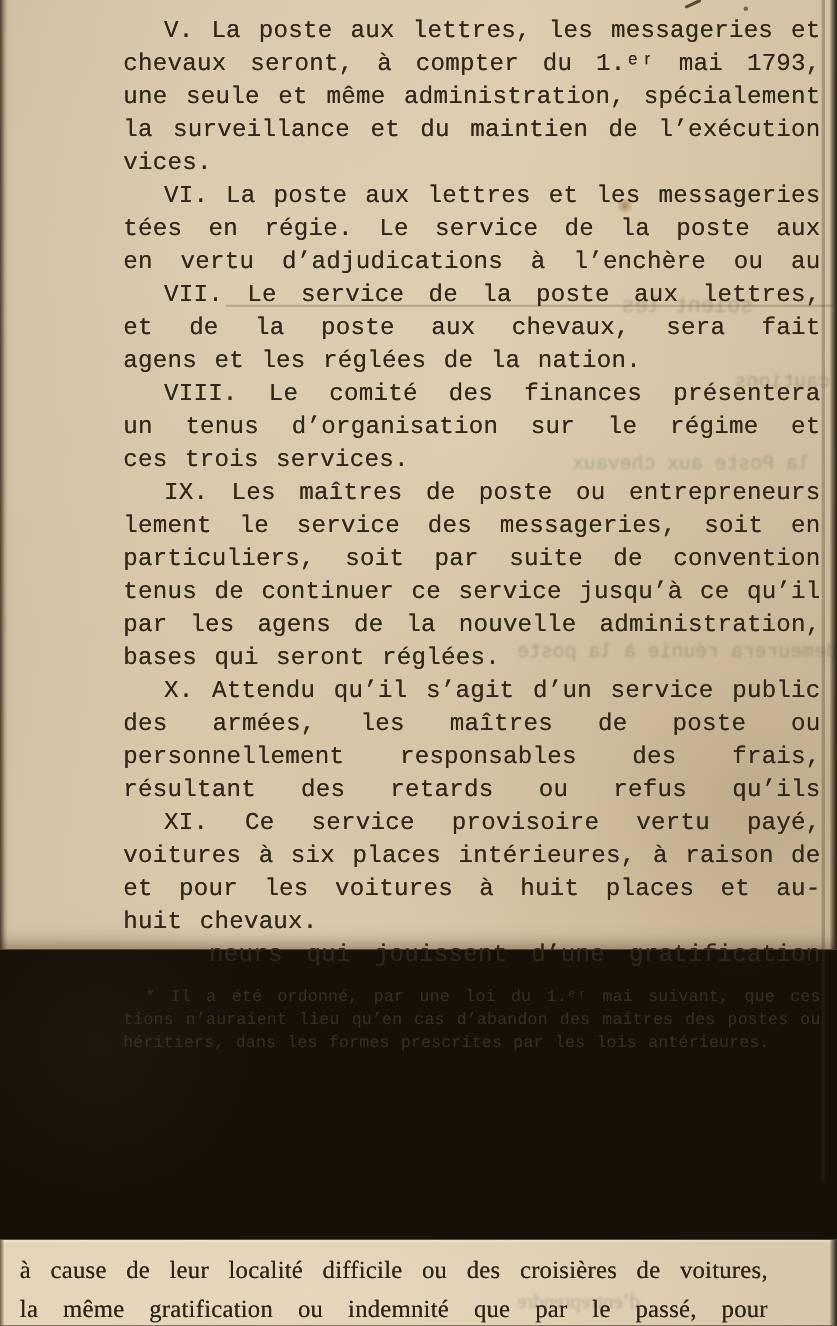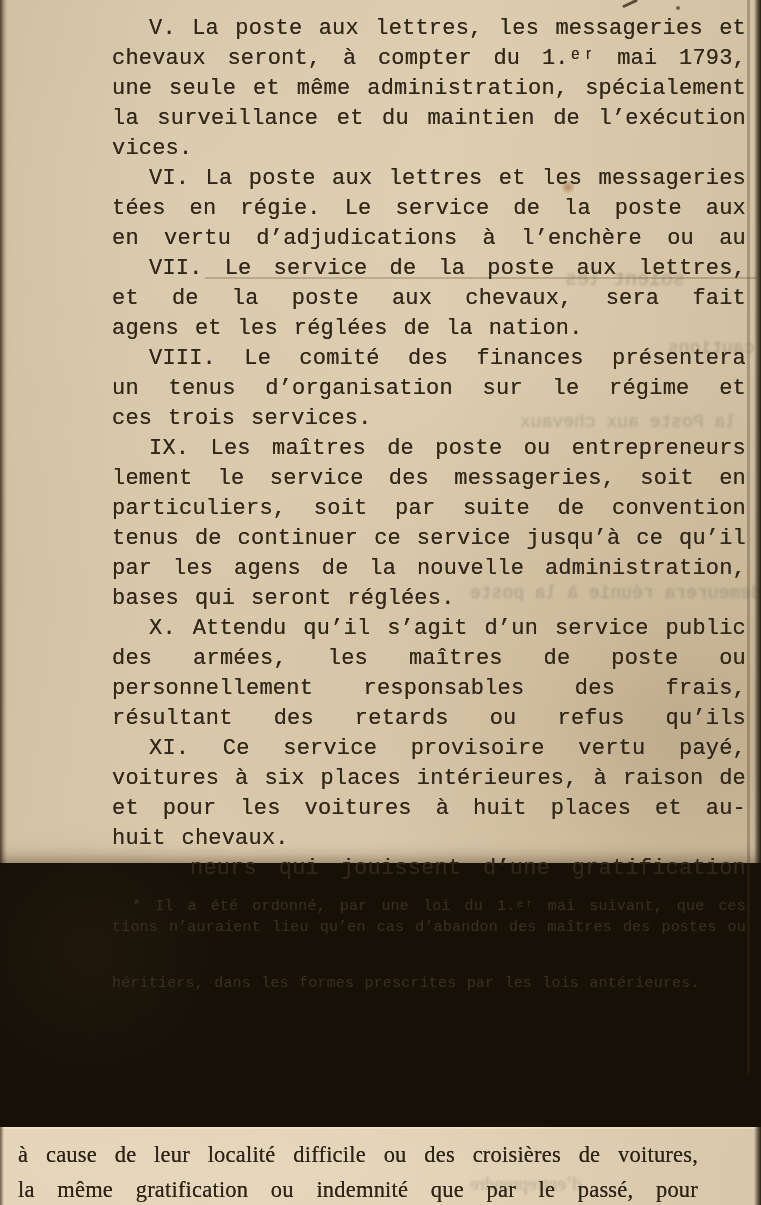--- a/index.html
+++ b/index.html
@@ -69,21 +69,21 @@
   .para .line:last-child{text-align-last:left;}
   .para.cont .line:last-child{text-align-last:justify;margin-left:41px;}
   .footnote{
     margin-top:12px;font-size:15px;line-height:21px;
     word-spacing:1px;color:#372e1f;
   }
   .footnote .line{
     text-align:justify;text-align-last:justify;height:21px;overflow:hidden;
   }
   .footnote .line:first-child{text-indent:20px;}
-  .footnote .line:last-child{text-align-last:left;margin-top:35px;}
+  .footnote .line:last-child{text-align-last:left;}
   
   .page-bottom{
     position:absolute;left:0;top:1127px;width:761px;height:132px;
     background:
       radial-gradient(ellipse 600px 180px at 40% 35%, rgba(255,248,230,0.18), transparent 70%),
       linear-gradient(95deg,#e4d3b7 0%,#e0cfb2 50%,#d8c7aa 100%);
     box-shadow: inset 0 2px 0 rgba(255,250,235,0.35);
     text-decoration: underline;
   }
   .page-bottom::before{

